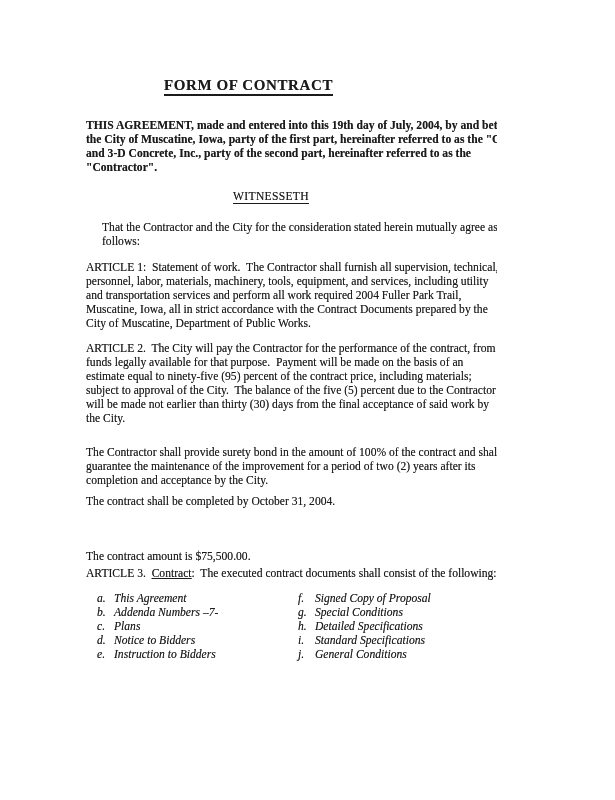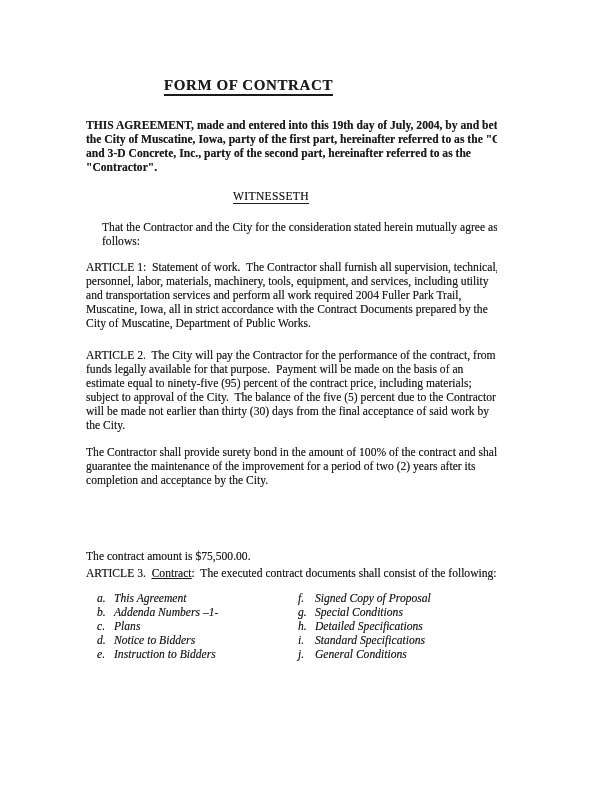--- a/index.html
+++ b/index.html
@@ -49,21 +49,21 @@
     padding-left: 45px;
     font-size: 11.6px;
   }
   .witnesseth {
     border-bottom: 1px solid #1b1b1b;
     padding-bottom: 0px;
     letter-spacing: 0.3px;
   }
   .p-consideration { top: 221px; margin-left: 16px; }
   .p-article1      { top: 261px; }
-  .p-article2      { top: 349px; }
+  .p-article2      { top: 342px; }
   .p-surety        { top: 446px; }
   .p-completion    { top: 495px; }
   .p-amount        { top: 550px; }
   .p-article3      { top: 567px; }
   .underlined-word { text-decoration: underline; }
   .doc-list {
     position: absolute;
     top: 592px;
     font-size: 11.6px;
     line-height: 14px;
@@ -115,28 +115,29 @@
 funds legally available for that purpose.  Payment will be made on the basis of an
 estimate equal to ninety-five (95) percent of the contract price, including materials;
 subject to approval of the City.  The balance of the five (5) percent due to the Contractor
 will be made not earlier than thirty (30) days from the final acceptance of said work by
 the City.</div>
 
   <div class="para p-surety">The Contractor shall provide surety bond in the amount of 100% of the contract and shall
 guarantee the maintenance of the improvement for a period of two (2) years after its
 completion and acceptance by the City.</div>
 
+  <div class="para p-completion">The contract shall be completed by October 31, 2004.</div>
 
   <div class="para p-amount">The contract amount is $75,500.00.</div>
 
   <div class="para p-article3"><span>ARTICLE 3.  </span><span class="underlined-word">Contract</span><span>:  The executed contract documents shall consist of the following:</span></div>
 
   <div class="doc-list doc-list-left">
     <div class="doc-list-row"><span class="letter">a.</span><span>This Agreement</span></div>
-    <div class="doc-list-row"><span class="letter">b.</span><span>Addenda Numbers –1-</span></div>
+    <div class="doc-list-row"><span class="letter">b.</span><span>Addenda Numbers –7-</span></div>
     <div class="doc-list-row"><span class="letter">c.</span><span>Plans</span></div>
     <div class="doc-list-row"><span class="letter">d.</span><span>Notice to Bidders</span></div>
     <div class="doc-list-row"><span class="letter">e.</span><span>Instruction to Bidders</span></div>
   </div>
 
   <div class="doc-list doc-list-right">
     <div class="doc-list-row"><span class="letter">f.</span><span>Signed Copy of Proposal</span></div>
     <div class="doc-list-row"><span class="letter">g.</span><span>Special Conditions</span></div>
     <div class="doc-list-row"><span class="letter">h.</span><span>Detailed Specifications</span></div>
     <div class="doc-list-row"><span class="letter">i.</span><span>Standard Specifications</span></div>

